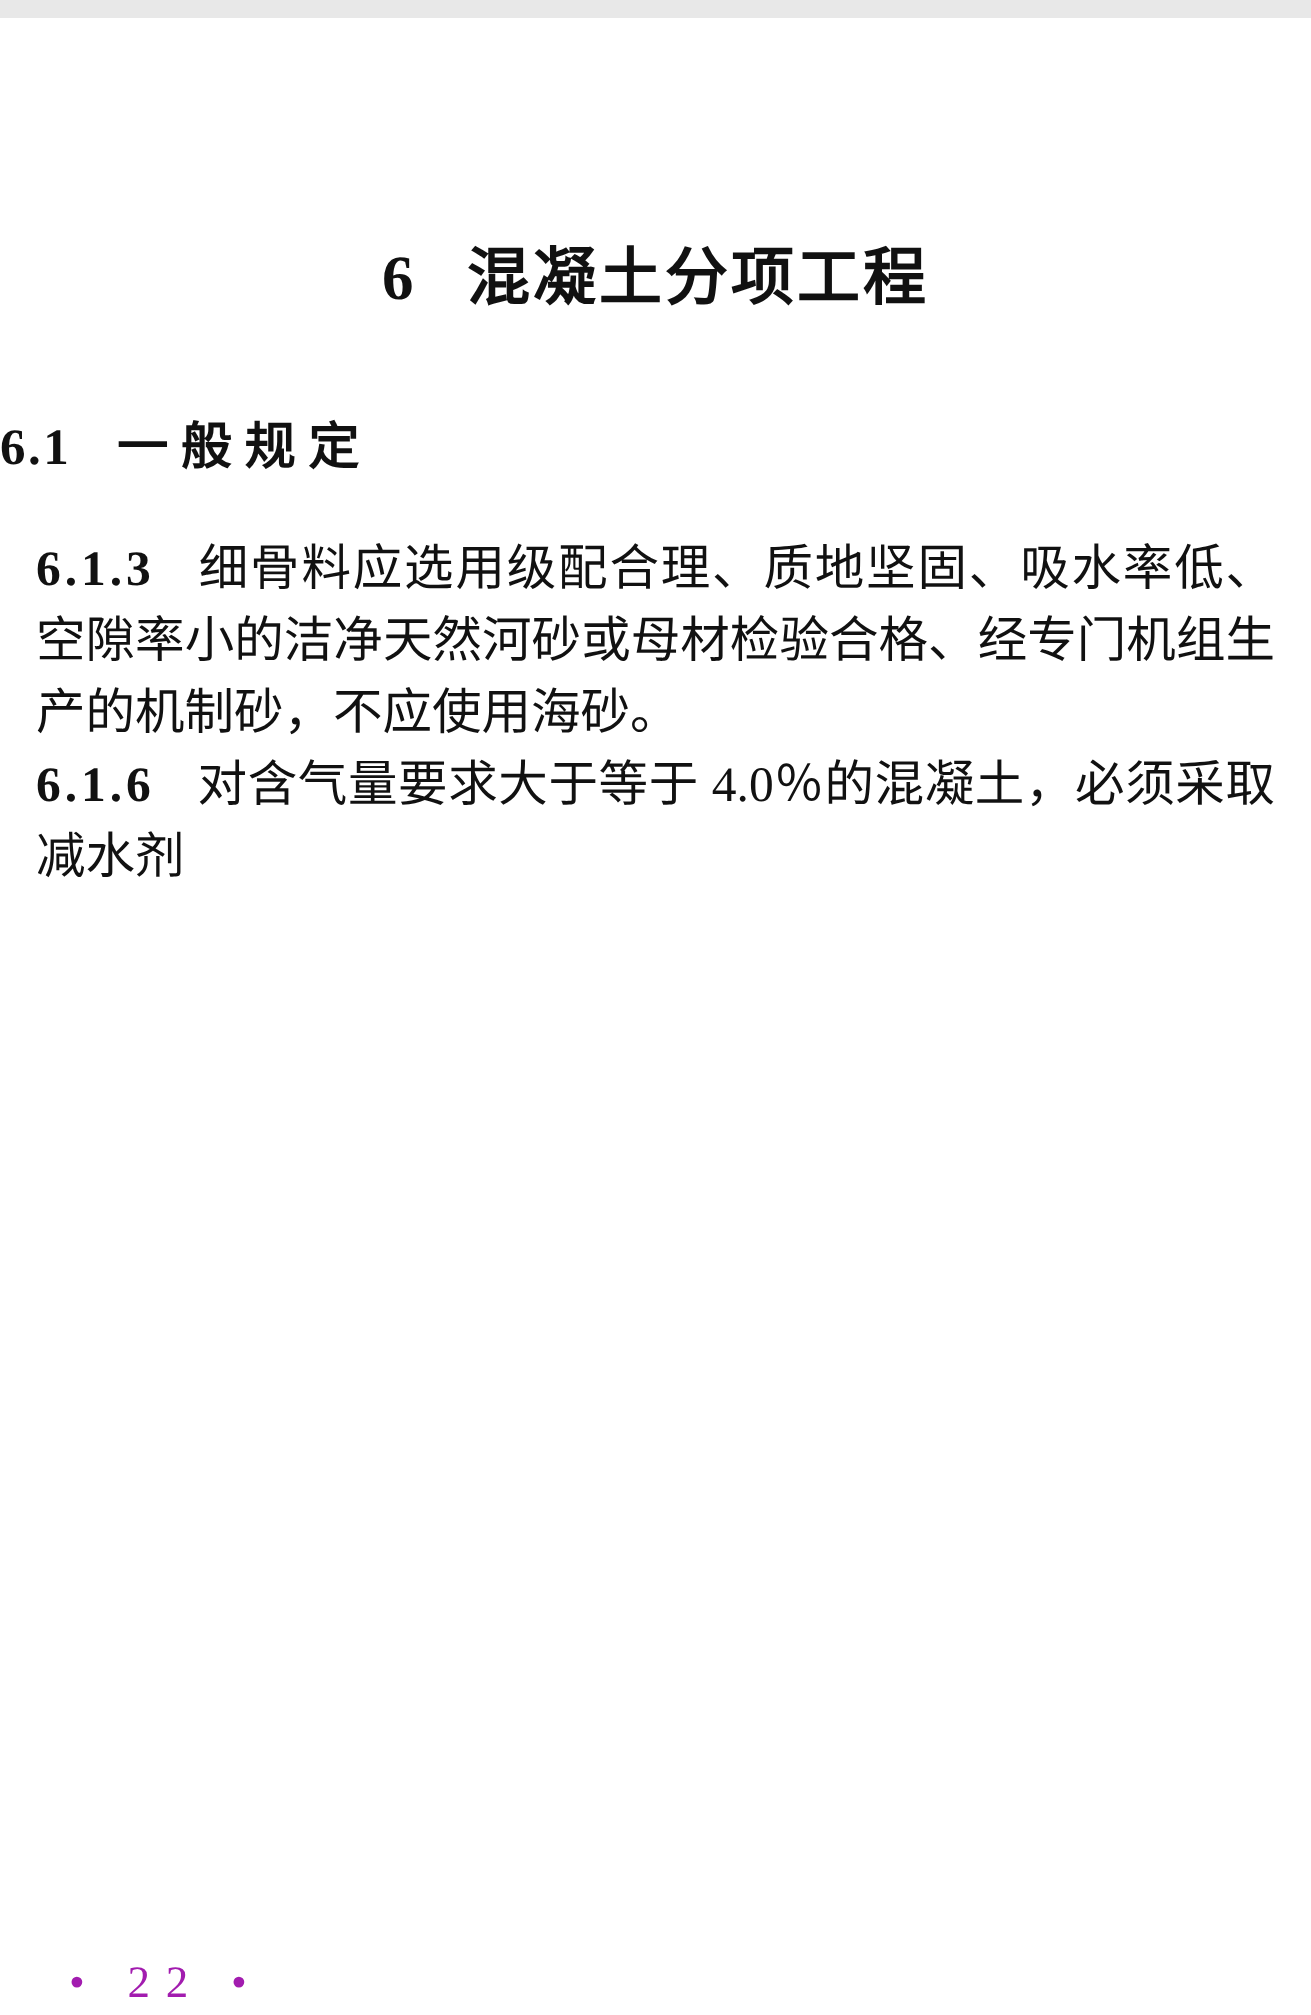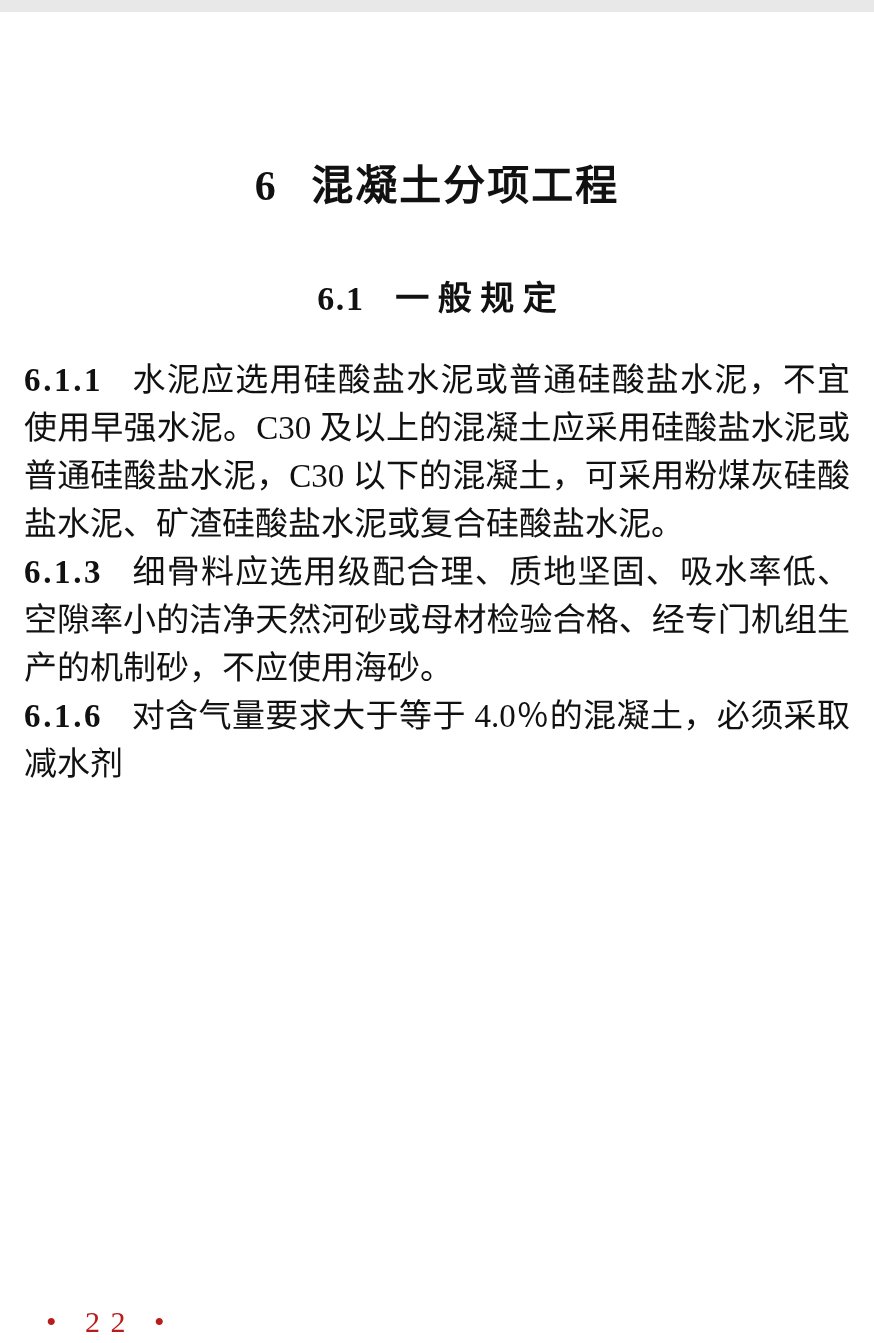--- a/index.html
+++ b/index.html
@@ -27,21 +27,20 @@
     line-height: 1.15;
     letter-spacing: 2px;
   }
 
   .chapter-title .chapter-number {
     margin-right: 0.8em;
   }
 
   .section-heading {
     margin-top: 70px;
-    text-align: center;
     font-size: 34px;
     font-weight: bold;
     line-height: 1.1;
   }
 
   .section-heading .section-number {
     margin-right: 0.9em;
     letter-spacing: 0.05em;
   }
 
@@ -63,41 +62,38 @@
     margin-right: 0.85em;
     white-space: nowrap;
   }
 
   .page-footer {
     position: absolute;
     left: 46px;
     bottom: 16px;
     font-size: 30px;
     letter-spacing: 0.35em;
-    color: #b91c1c;
+    color: #a21caf;
   }
 </style>
 </head>
 <body>
 
 <div class="page">
 
   <h1 class="chapter-title">
     <span class="chapter-number">6</span><span>混凝土分项工程</span>
   </h1>
 
   <h2 class="section-heading">
     <span class="section-number">6.1</span><span>一 般 规 定</span>
   </h2>
 
   <div class="body-text">
     <p class="clause">
-      <span class="clause-number">6.1.1</span><span class="clause-text">水泥应选用硅酸盐水泥或普通硅酸盐水泥，不宜使用早强水泥。C30 及以上的混凝土应采用硅酸盐水泥或普通硅酸盐水泥，C30 以下的混凝土，可采用粉煤灰硅酸盐水泥、矿渣硅酸盐水泥或复合硅酸盐水泥。</span>
-    </p>
-    <p class="clause">
       <span class="clause-number">6.1.3</span><span class="clause-text">细骨料应选用级配合理、质地坚固、吸水率低、空隙率小的洁净天然河砂或母材检验合格、经专门机组生产的机制砂，不应使用海砂。</span>
     </p>
     <p class="clause">
       <span class="clause-number">6.1.6</span><span class="clause-text">对含气量要求大于等于 4.0％的混凝土，必须采取减水剂</span>
     </p>
   </div>
 
   <div class="page-footer">
     <span>• 22 •</span>
   </div>

